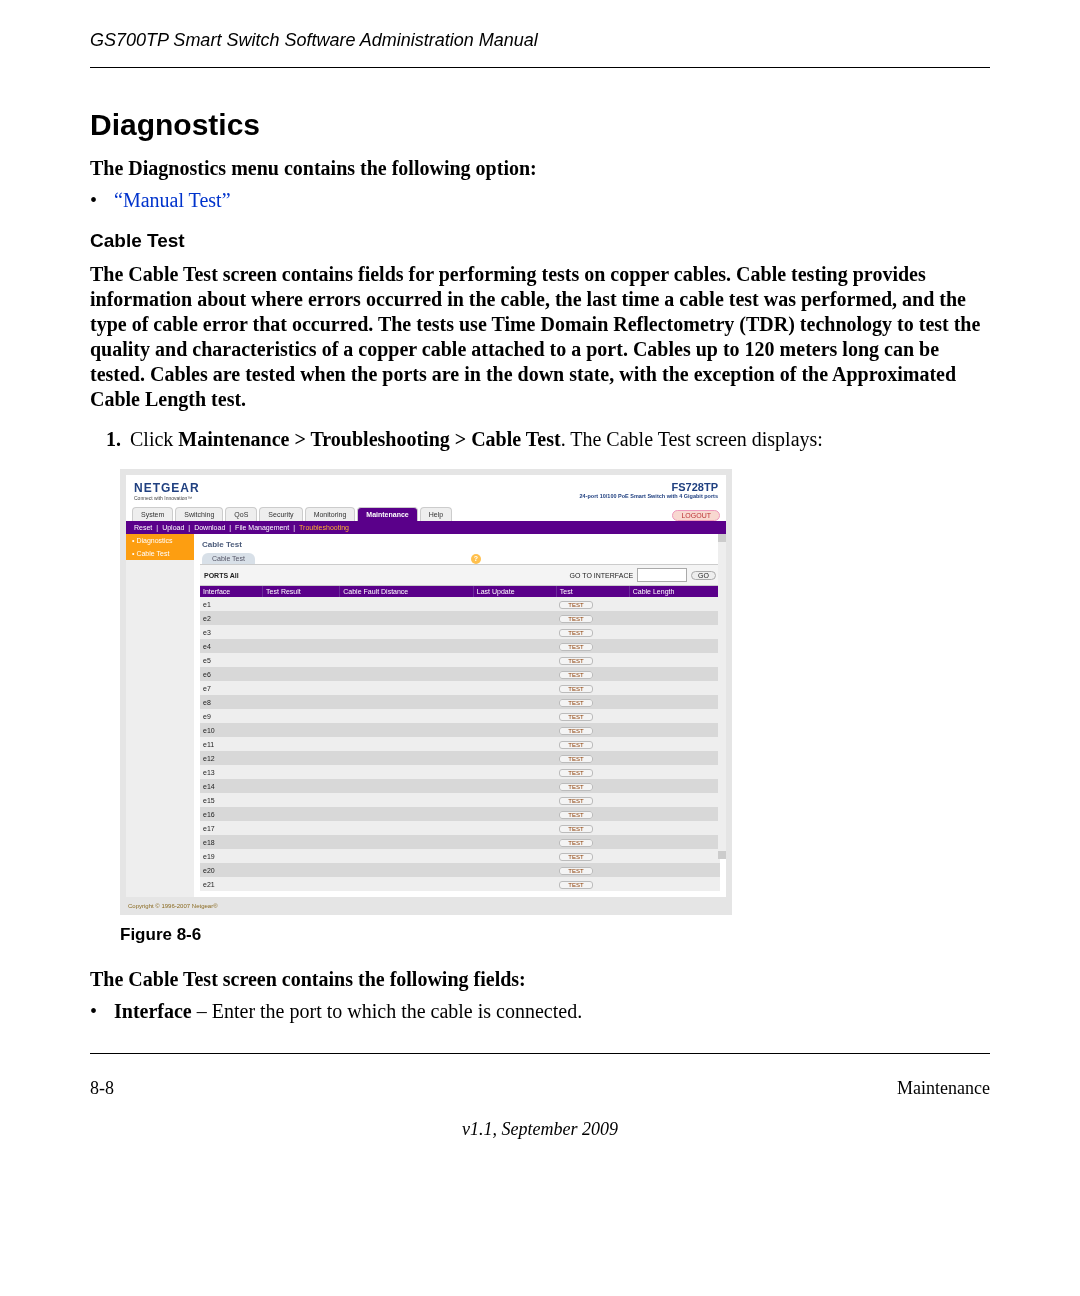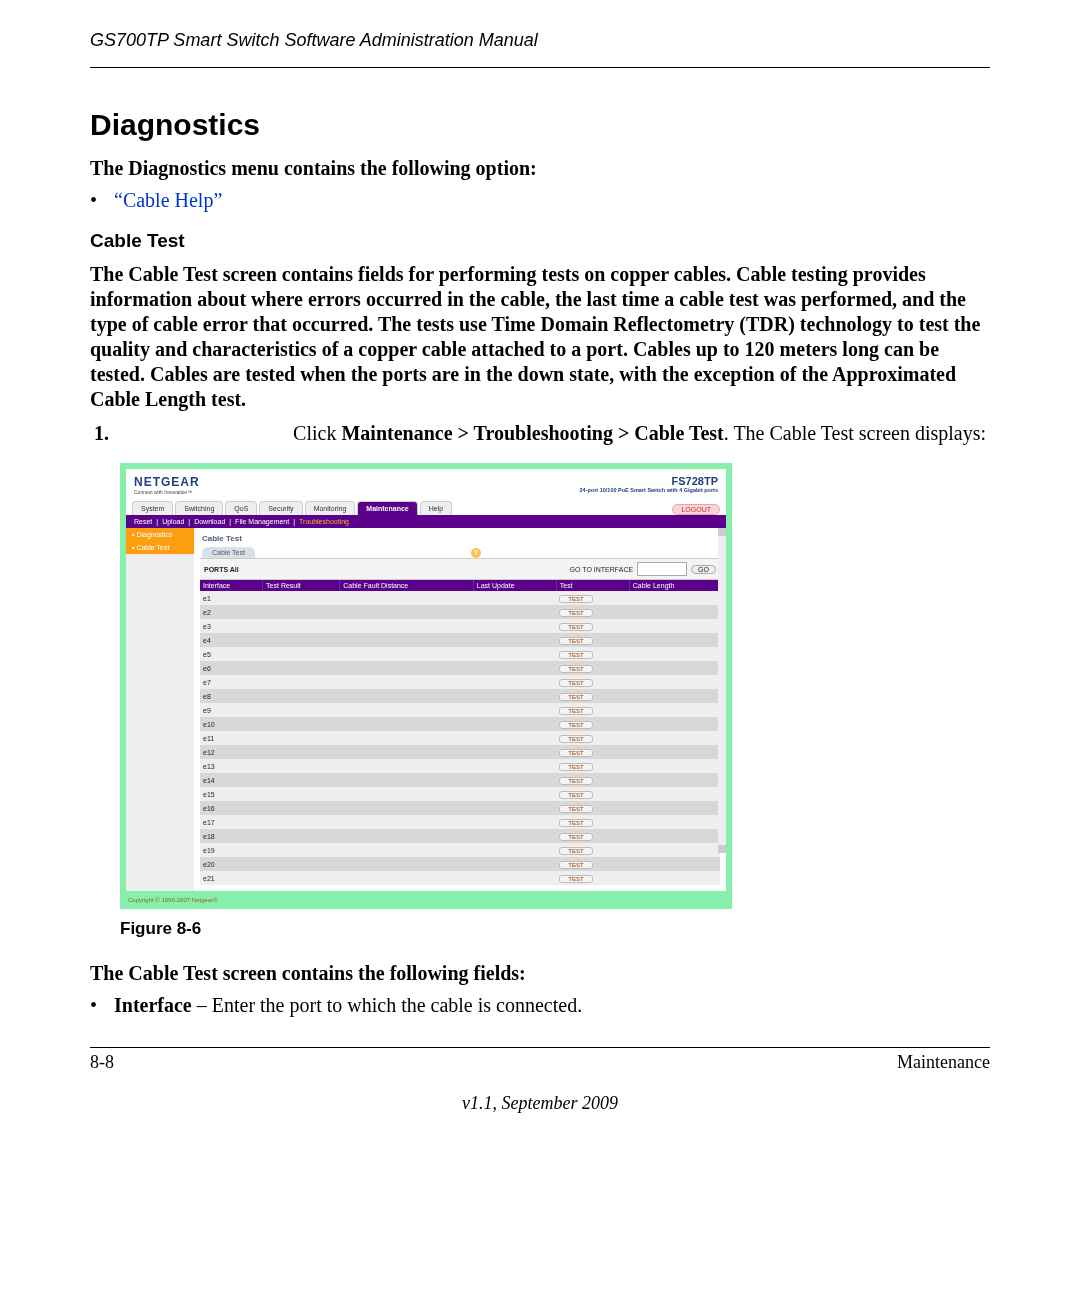--- a/index.html
+++ b/index.html
@@ -55,40 +55,39 @@
   }
   .subhead {
     font-family: Arial, Helvetica, sans-serif;
     font-weight: bold;
     font-size: 19px;
     margin: 18px 0 10px 0;
   }
   ol.steps {
     list-style: none;
     padding: 0;
-    margin: 4px;
+    margin: 16px;
     counter-reset: step;
-    text-align: right;
   }
   ol.steps li {
     font-size: 20px;
     margin: 10px 0 10px 24px;
     position: relative;
     counter-increment: step;
   }
   ol.steps li::before {
     content: counter(step) ".";
     font-weight: bold;
     position: absolute;
     left: -24px;
   }
   .footer {
     border-top: 1.5px solid #000;
     margin-top: 30px;
-    padding-top: 4px;
+    padding-top: 24px;
     font-size: 18px;
     display: flex;
     justify-content: space-between;
   }
   .footer-version {
     text-align: center;
     font-style: italic;
     font-size: 18px;
     margin-top: 20px;
   }
@@ -98,21 +97,21 @@
     margin: 18px 0 6px 30px;
   }
   .fig-label {
     font-family: Arial, Helvetica, sans-serif;
     font-weight: bold;
     font-size: 17px;
     margin-top: 10px;
   }
   .app {
     width: 600px;
-    background: #86efac;
+    background: #e5e5e5;
     padding: 6px;
     font-family: Arial, Helvetica, sans-serif;
     font-size: 8px;
     color: #222;
   }
   .app-inner {
     background: #fff;
   }
   .app-header {
     display: flex;
@@ -291,21 +290,21 @@
 
   <div class="header-line">GS700TP Smart Switch Software Administration Manual</div>
 
   <h1 class="section-title">Diagnostics</h1>
 
   <p class="body">
     <span>The </span><b>Diagnostics</b><span> menu contains the following option:</span>
   </p>
 
   <ul class="bullets">
-    <li><span class="link">“Cable Help”</span></li>
+    <li><span class="link">“Manual Test”</span></li>
   </ul>
 
   <div class="subhead">Cable Test</div>
 
   <p class="body">The Cable Test screen contains fields for performing tests on copper cables. Cable testing provides information about where errors occurred in the cable, the last time a cable test was performed, and the type of cable error that occurred. The tests use Time Domain Reflectometry (TDR) technology to test the quality and characteristics of a copper cable attached to a port. Cables up to 120 meters long can be tested. Cables are tested when the ports are in the down state, with the exception of the Approximated Cable Length test.</p>
 
 
   <ol class="steps">
     <li>
       <span>Click </span><b>Maintenance &gt; Troubleshooting &gt; Cable Test</b><span>. The Cable Test screen displays:</span>

